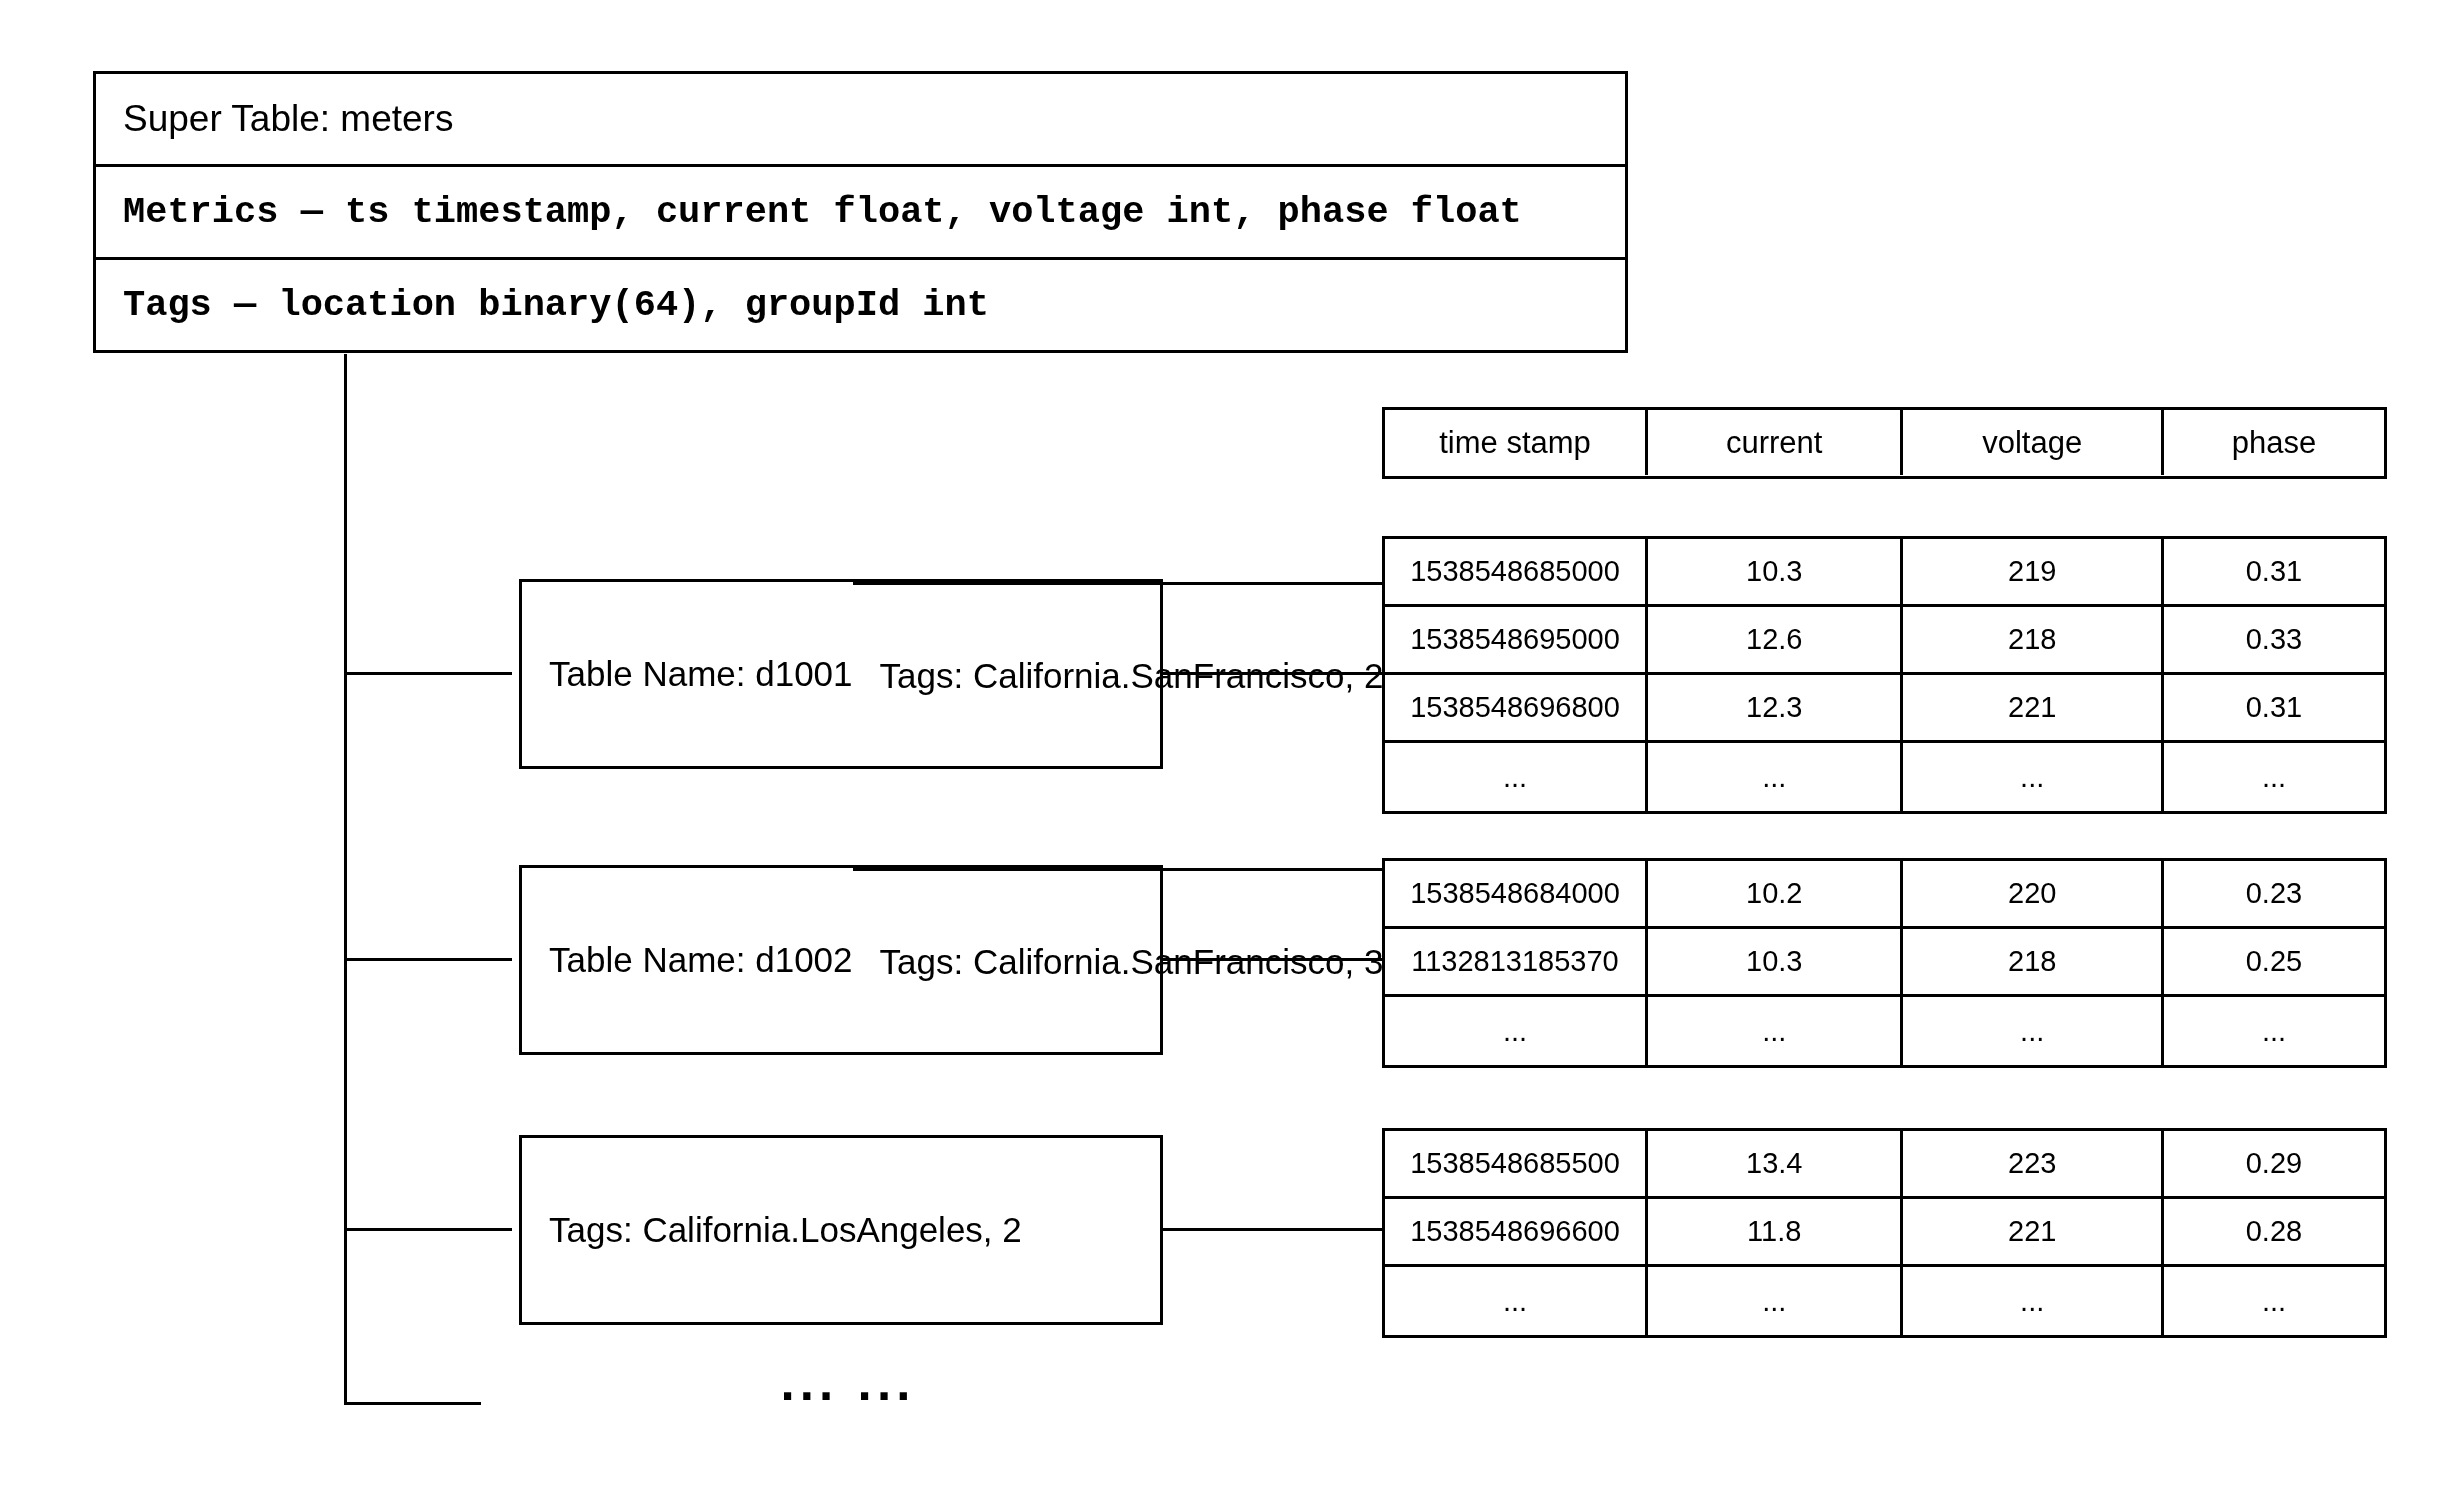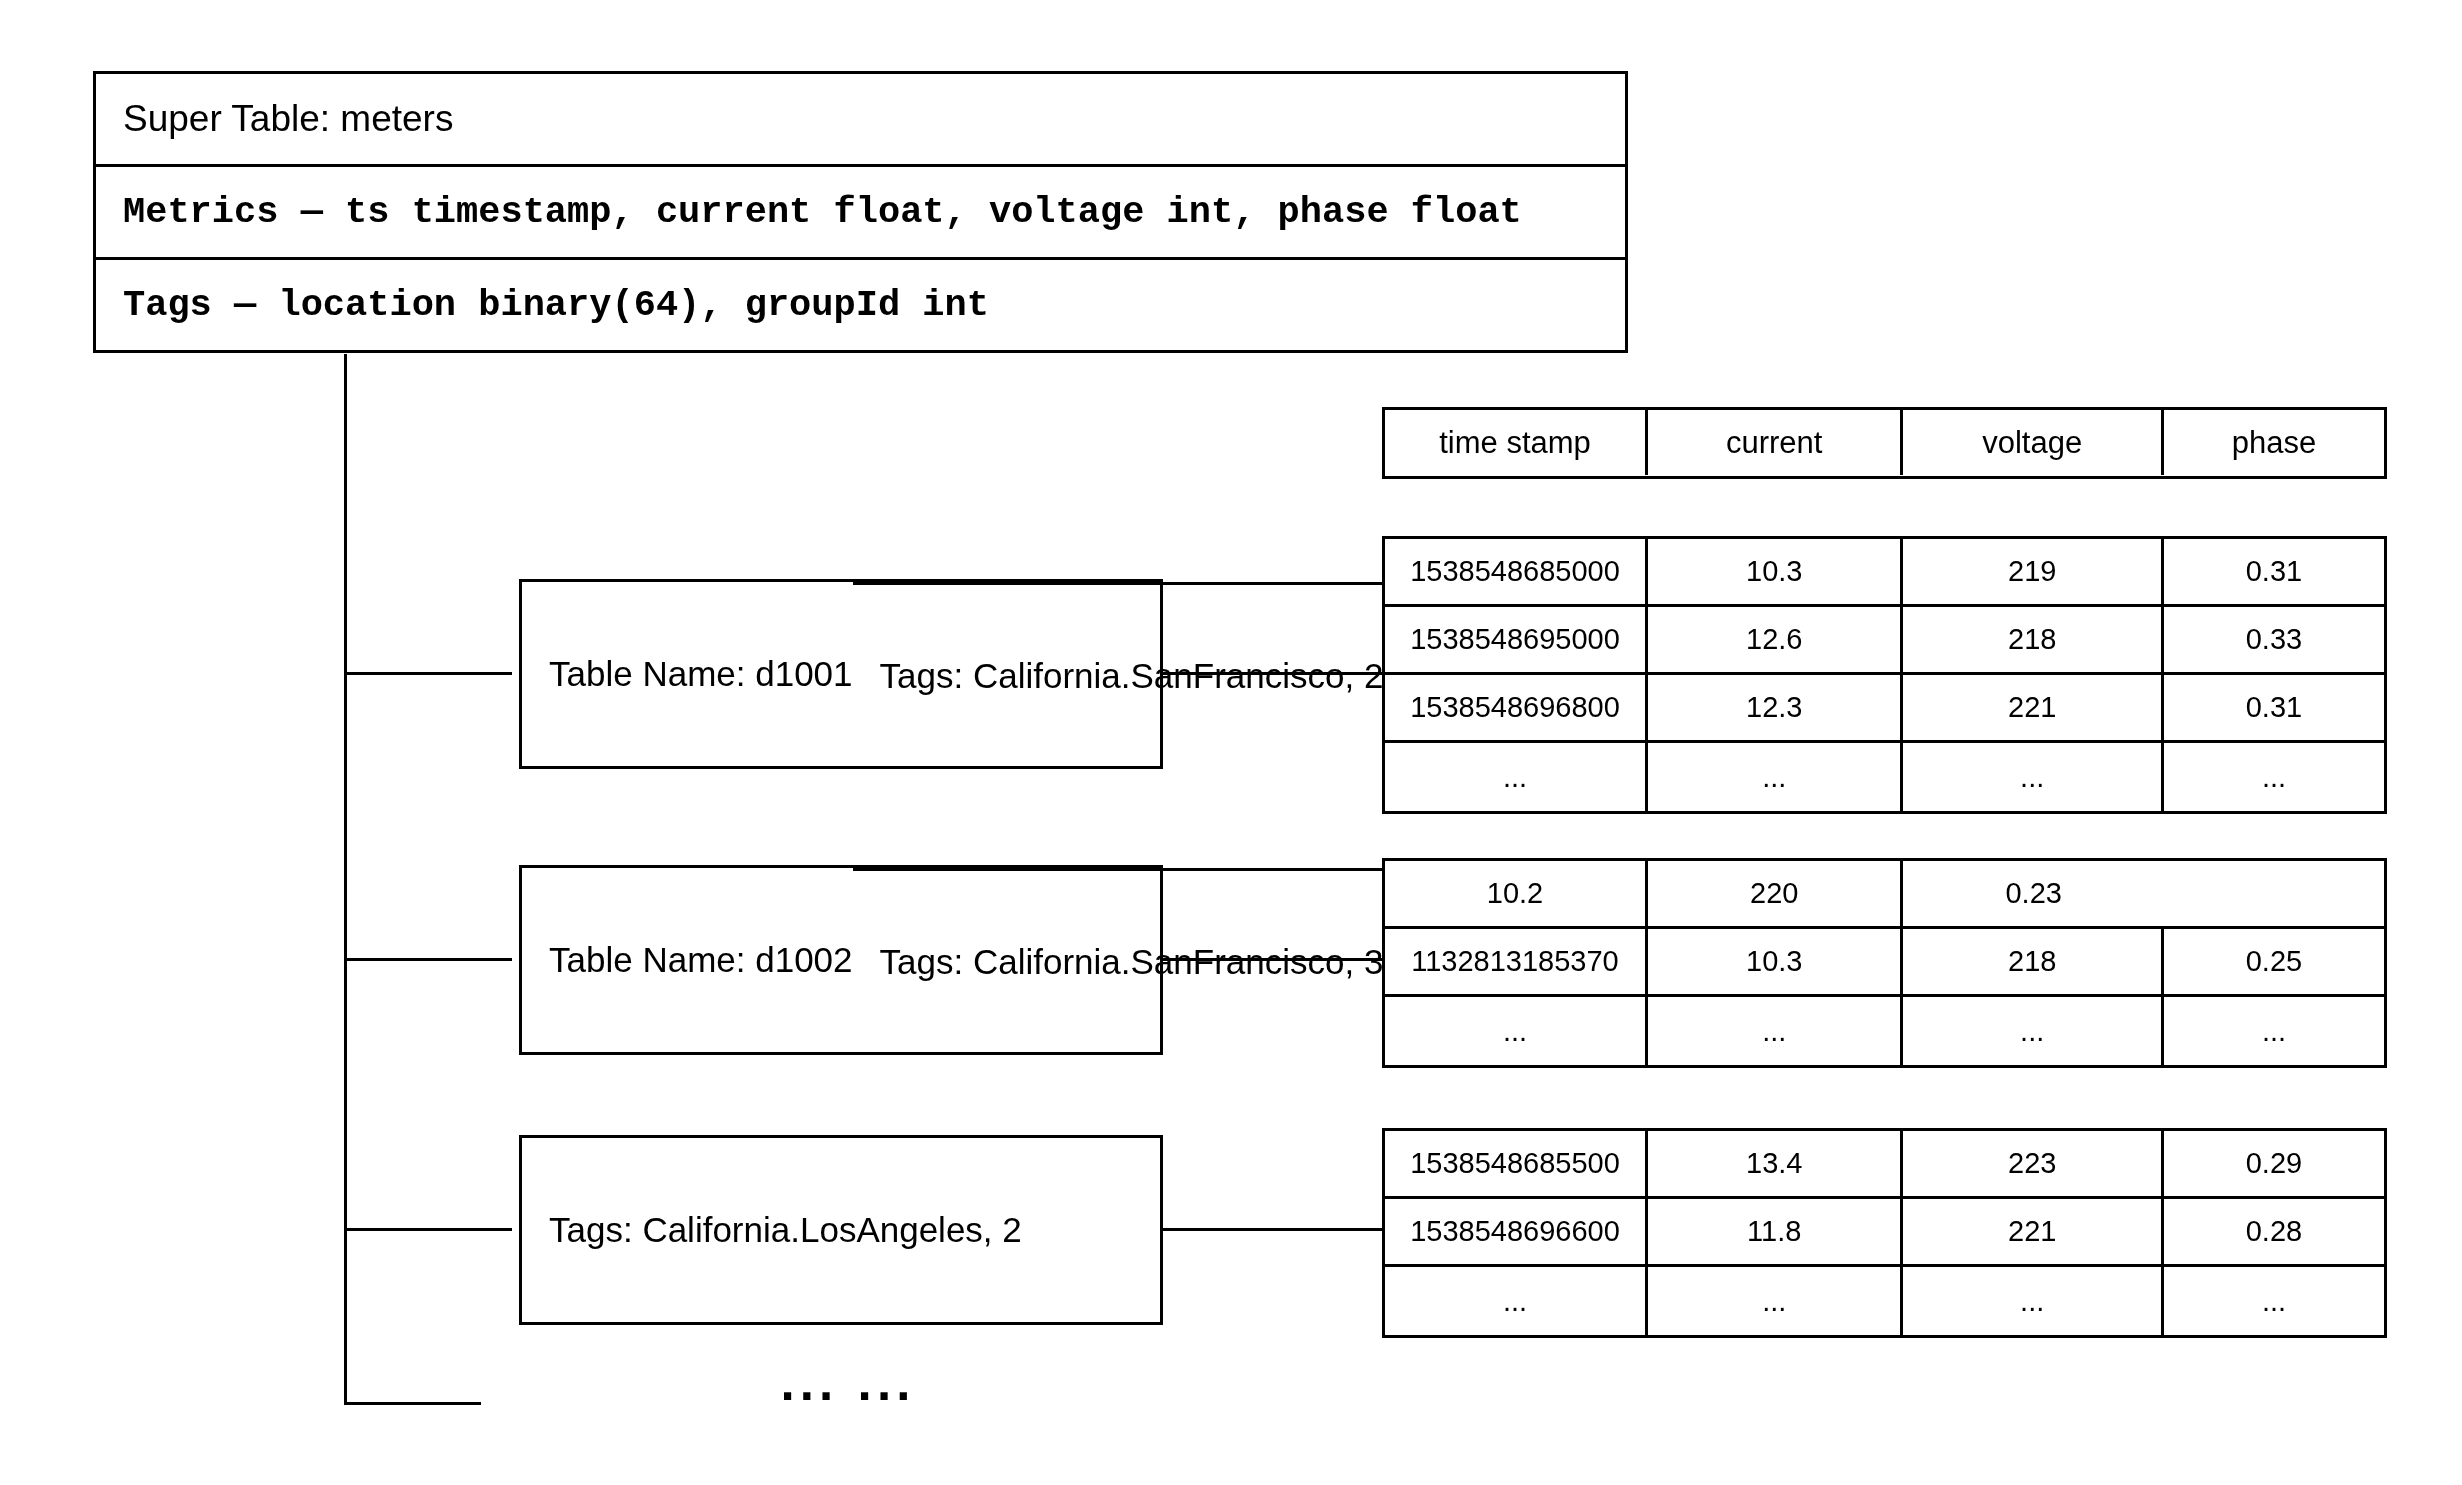--- a/index.html
+++ b/index.html
@@ -170,20 +170,21 @@
     <div class="trow">
       <div class="tcell">...</div>
       <div class="tcell">...</div>
       <div class="tcell">...</div>
       <div class="tcell">...</div>
     </div>
   </div>
 
   <div class="dtable" style="top:858px;">
     <div class="trow">
+      <div class="tcell">1538548684000</div>
       <div class="tcell">10.2</div>
       <div class="tcell">220</div>
       <div class="tcell">0.23</div>
     </div>
     <div class="trow">
       <div class="tcell">1132813185370</div>
       <div class="tcell">10.3</div>
       <div class="tcell">218</div>
       <div class="tcell">0.25</div>
     </div>

